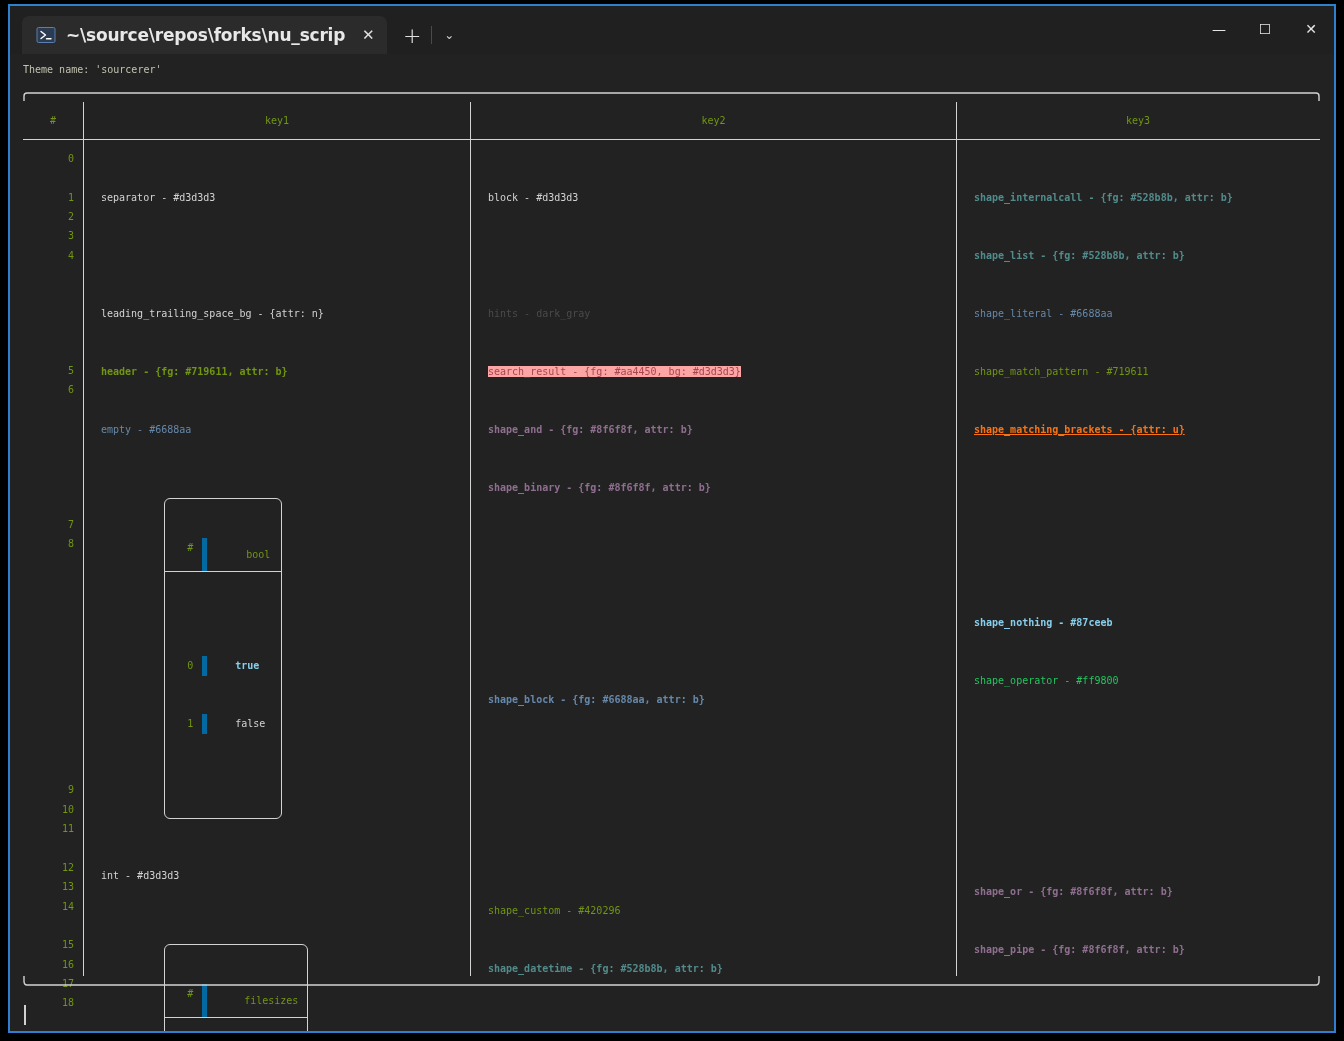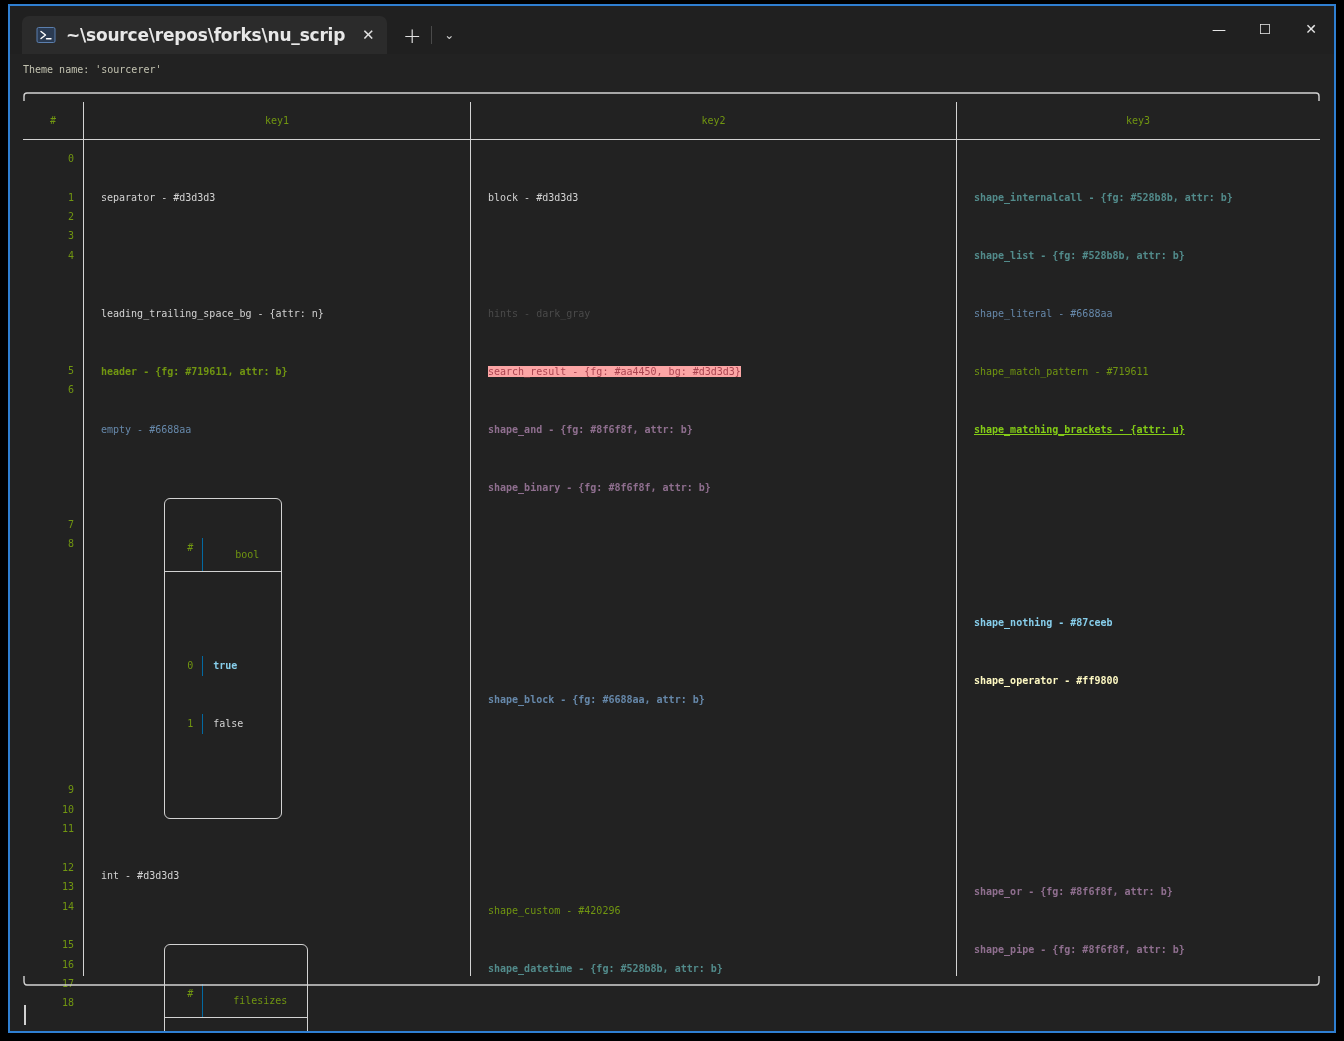--- a/index.html
+++ b/index.html
@@ -82,45 +82,45 @@
 
   
   .inner{
     display:inline-block;border:1px solid #d3d3d3;border-radius:6px;
     margin-left:3px;box-sizing:border-box;
   }
   .inner .ihdr{display:flex;height:33px;align-items:center;border-bottom:1px solid #d3d3d3;}
   .inner .ibody{padding:7px 0 7px 0;}
   .inner .irow{display:flex;height:19.35px;align-items:center;}
   .inner .inum{color:#719611;text-align:right;box-sizing:border-box;padding-right:9px;}
-  .inner .ival{box-sizing:border-box;padding-left:10px;border-left:1px solid #0369a1;height:100%;display:flex;align-items:center;white-space:pre;}
+  .inner .ival{box-sizing:border-box;padding-left:28px;border-left:5px solid #0369a1;height:100%;display:flex;align-items:center;white-space:pre;}
   .inner .ihdr .inum,.inner .ihdr .ival{color:#719611;height:33px;}
   .inner .ihdr .ival{justify-content:center;}
 
   .tbl-bool  .inum{width:37px;flex:0 0 37px;}
   .tbl-bool  .ival{width:79px;flex:0 0 79px;}
   .tbl-files .inum{width:37px;flex:0 0 37px;}
   .tbl-files .ival{width:105px;flex:0 0 105px;justify-content:flex-end;padding-right:11px;}
   .tbl-files .ihdr .ival{justify-content:center;padding-right:0;}
 
   .cursor{position:absolute;left:14px;width:2px;height:20px;background:#d0d0d0;}
 
   
   .fg-white{color:#d3d3d3;}
   .fg-green{color:#719611;font-weight:bold;}
   .fg-greenp{color:#719611;}
   .fg-blue{color:#6688aa;}
   .fg-blueb{color:#6688aa;font-weight:bold;}
   .fg-purple{color:#8f6f8f;font-weight:bold;}
   .fg-tealb{color:#528b8b;font-weight:bold;}
   .fg-sky{color:#87ceeb;font-weight:bold;}
-  .fg-orange{color:#fef9c3;font-weight:bold;}
+  .fg-orange{color:#22c55e;font-weight:normal;}
   .fg-dark{color:#4a4a4a;}
   .hl-search{color:#aa4450;background:#fca5a5;}
-  .und{text-decoration:underline;font-weight:bold;color:#84cc16;}
+  .und{text-decoration:underline;font-weight:bold;color:#f97316;}
 </style>
 </head>
 <body>
 
 <div id="window">
 
   <div id="titlebar">
     <div class="tab">
       <span class="tab-icon">
         <svg width="20" height="20" viewBox="0 0 20 20">

